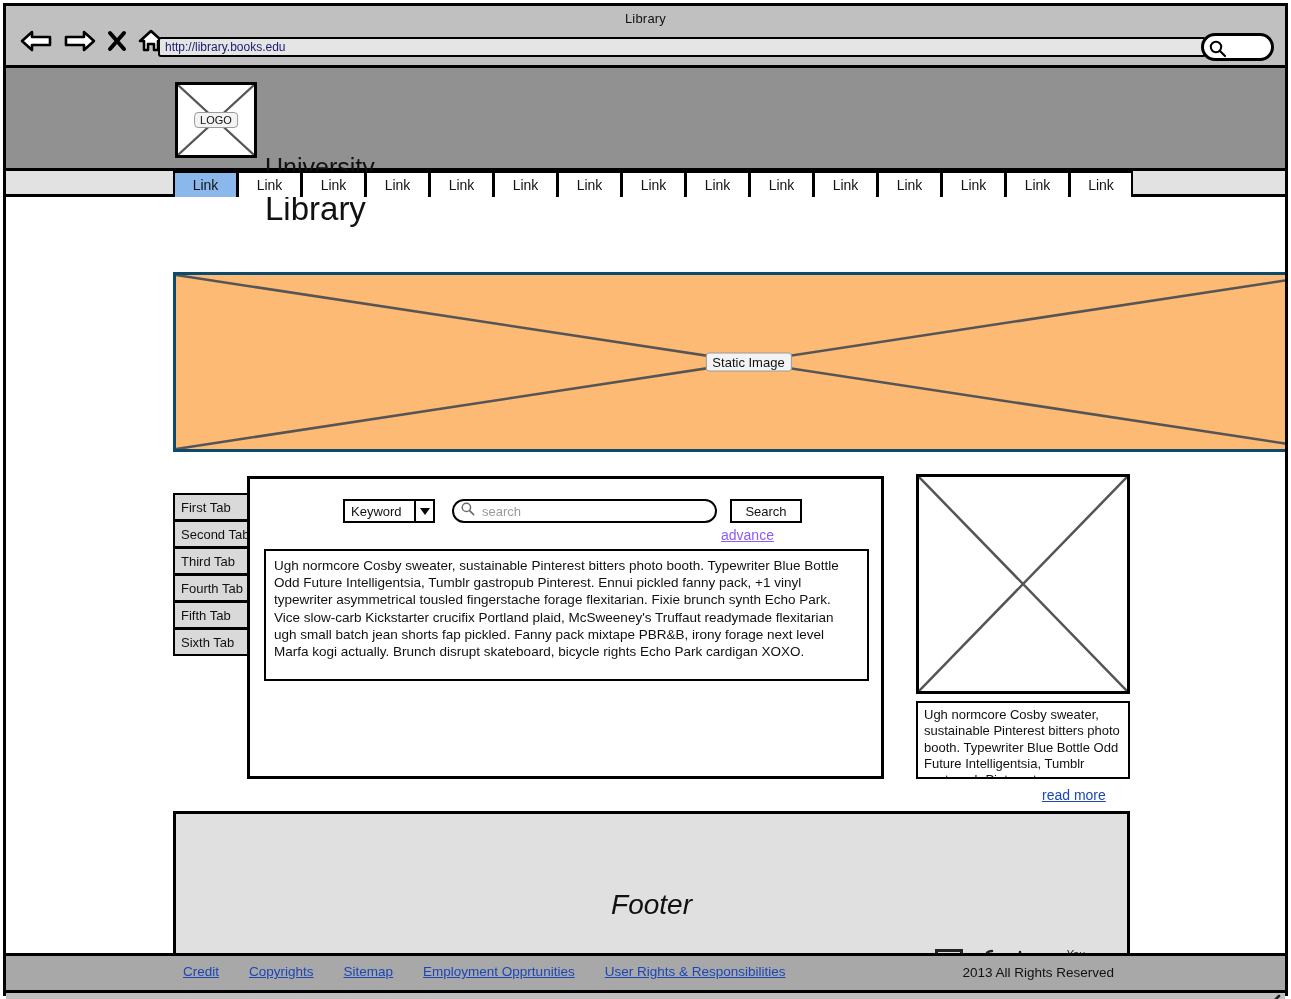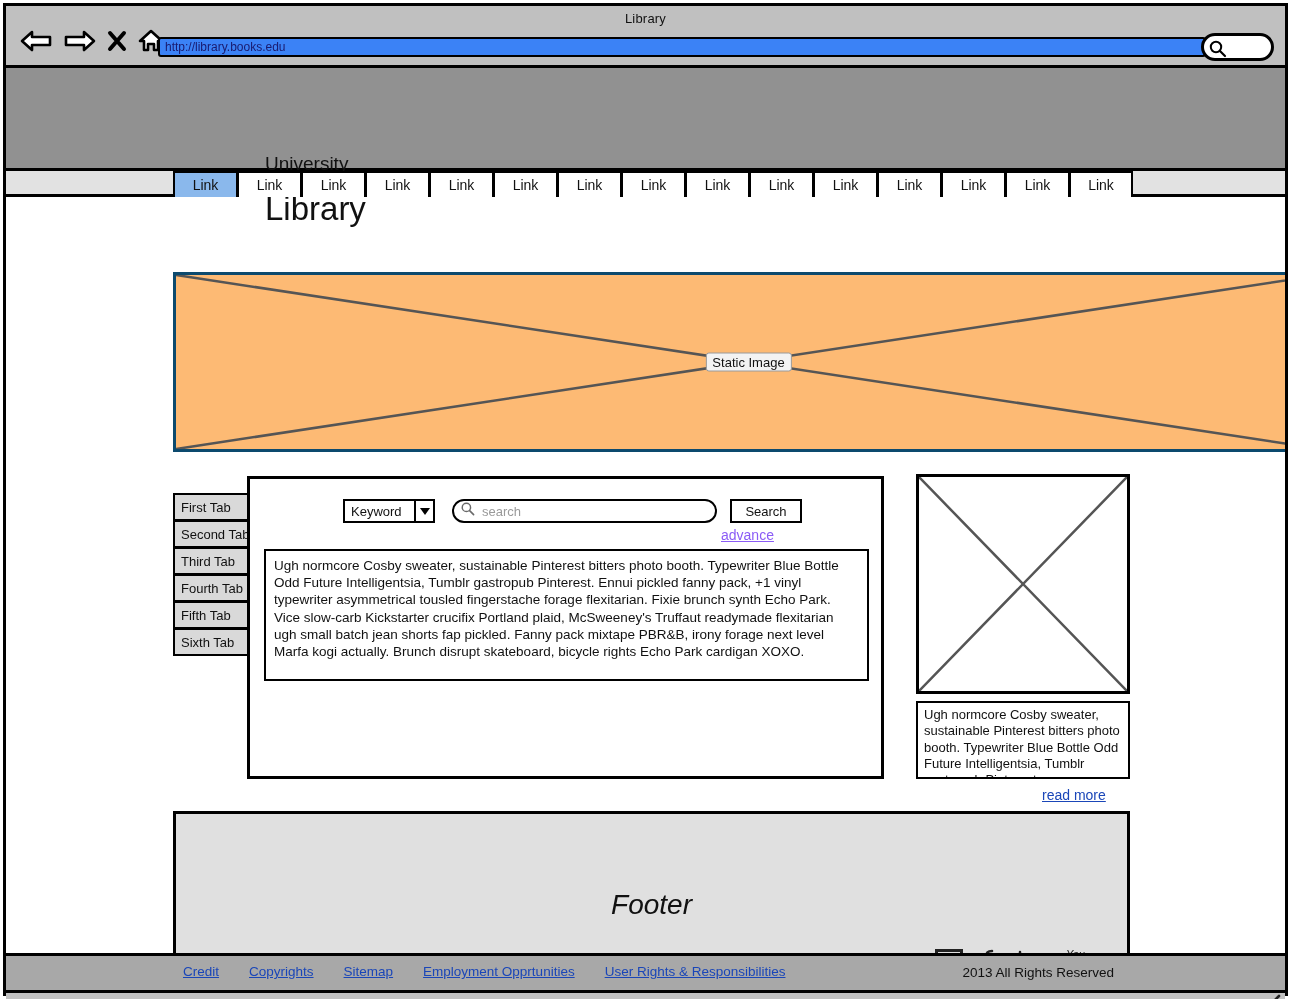--- a/index.html
+++ b/index.html
@@ -60,21 +60,21 @@
     display: block;
     line-height: 0;
   }
 
   .url-bar {
     position: absolute;
     left: 152px;
     top: 31px;
     width: 1048px;
     height: 20px;
-    background: #3b82f6;
+    background: #e5e5e5;
     border: 2px solid #000;
     border-radius: 3px;
     box-sizing: border-box;
     font-size: 12px;
     color: #1a1a6e;
     padding: 1px 5px;
     line-height: 15px;
     white-space: nowrap;
     overflow: hidden;
   }
@@ -136,21 +136,21 @@
     font-size: 11px;
     color: #111;
     padding: 1px 5px;
     white-space: nowrap;
   }
 
   .brand-small {
     position: absolute;
     left: 259px;
     top: 85px;
-    font-size: 19px;
+    font-size: 25px;
     color: #111;
   }
   .brand-large {
     position: absolute;
     left: 259px;
     top: 122px;
     font-size: 33px;
     color: #111;
   }
 
@@ -493,20 +493,26 @@
             <circle cx="8" cy="8" r="5.2" fill="none" stroke="#000" stroke-width="2"></circle>
             <path d="M12 12 L17 17" stroke="#000" stroke-width="2.2" stroke-linecap="round"></path>
           </svg>
         </span>
       </div>
     </div>
 
     <div class="viewport">
 
       <div class="site-header">
+        <div class="logo-box">
+          <svg class="xbox-svg" viewBox="0 0 82 76" preserveAspectRatio="none">
+            <path d="M0 0 L82 76 M82 0 L0 76" stroke="#555" stroke-width="2.4"></path>
+          </svg>
+          <span class="logo-badge">LOGO</span>
+        </div>
         <div class="brand-small">University</div>
         <div class="brand-large">Library</div>
       </div>
 
       <div class="nav-strip">
         <div class="nav-tabs" id="nav-tabs">
             <div class="nav-tab active">Link</div>
             <div class="nav-tab">Link</div>
             <div class="nav-tab">Link</div>
             <div class="nav-tab">Link</div>

